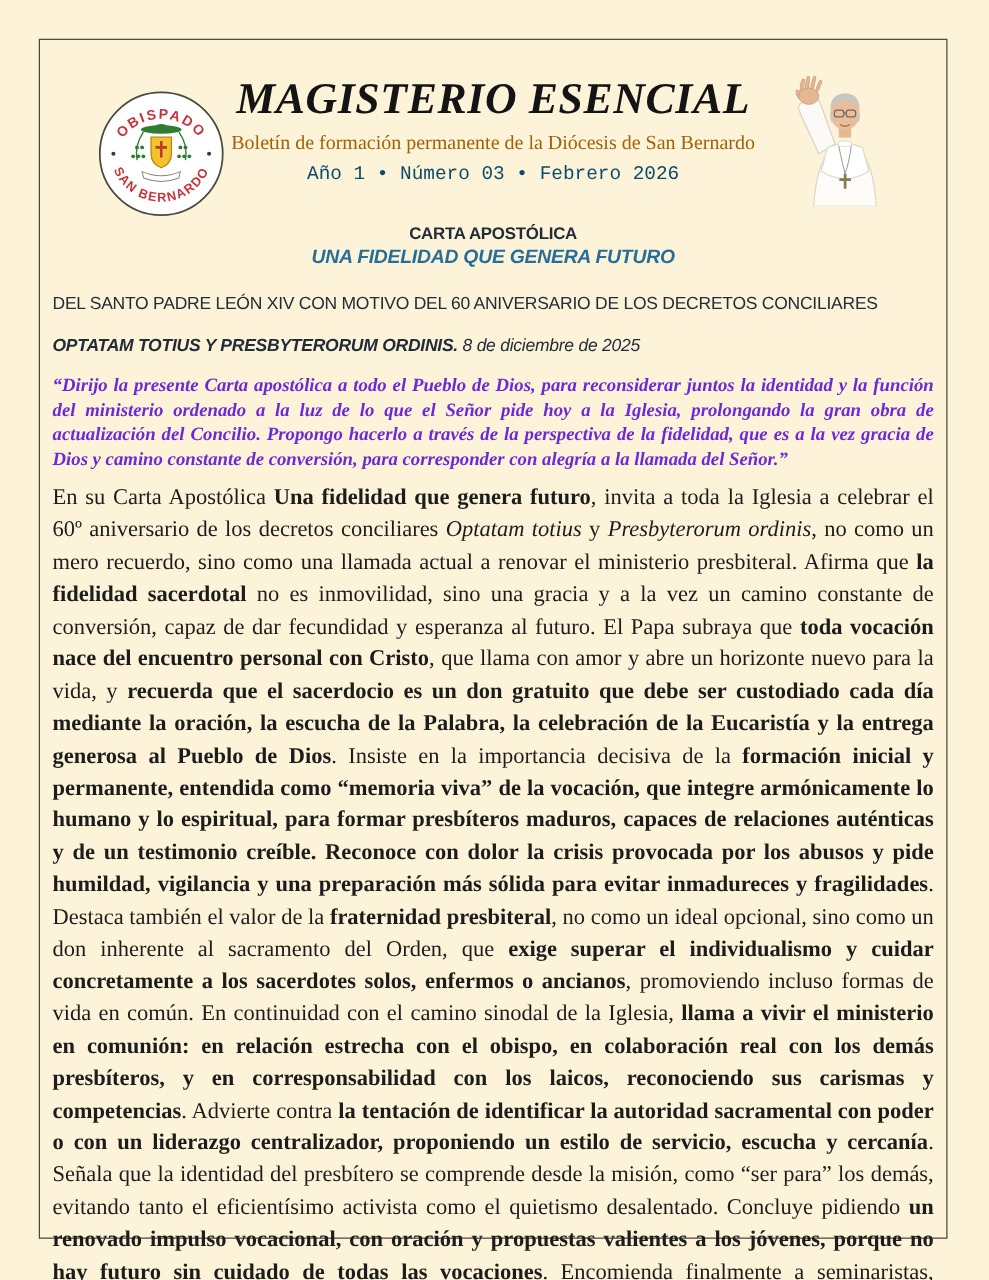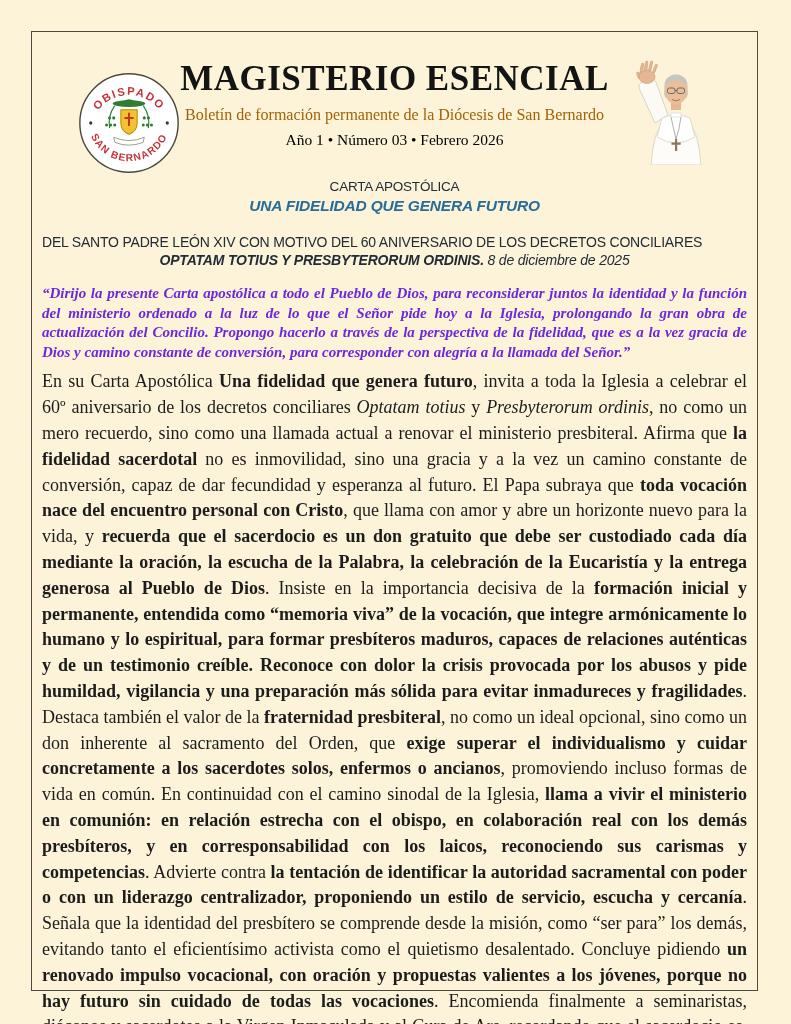--- a/index.html
+++ b/index.html
@@ -18,39 +18,39 @@
   }
   
   .header{position:relative;height:146px;}
   .seal{position:absolute;left:36px;top:40px;width:102px;height:102px;}
   .pope{position:absolute;right:28px;top:25px;width:90px;height:108px;}
   .masthead{
     width:470px;margin:0 auto;text-align:center;padding-top:27px;
   }
   .title{
     font-size:35px;font-weight:700;letter-spacing:.5px;color:#141414;
-    line-height:40px;white-space:nowrap;
+    line-height:40px;white-space:nowrap;font-style:italic;
   }
   .subtitle{font-size:16px;color:#a16207;margin-top:6px;line-height:20px;}
-  .issue{font-size:15.5px;color:#000000;margin-top:5px;line-height:19px;}
+  .issue{font-size:15.5px;color:#0c4a6e;margin-top:5px;line-height:19px;font-family:Liberation Mono, monospace;}
   
   .sans{font-family:"Liberation Sans", sans-serif;letter-spacing:-0.2px;}
   .kicker{
-    text-align:center;font-size:13.5px;font-weight:400;color:#222b38;line-height:17px;
+    text-align:center;font-size:13.5px;font-weight:700;color:#222b38;line-height:17px;
   }
   .doc-title{
     text-align:center;font-size:15.5px;font-weight:700;font-style:italic;
     line-height:20px;margin-top:1px;
   }
   .author-line{
     text-align:left;font-size:14px;font-weight:400;color:#222b38;
     margin-top:17px;line-height:18px;
   }
   .subject-line{
-    text-align:center;font-size:14px;color:#222b38;margin-top:0;line-height:18px;
+    text-align:left;font-size:14px;color:#222b38;margin-top:16px;line-height:18px;
   }
   .subject-line .subj{font-weight:700;font-style:italic;}
   .subject-line .date{font-style:italic;font-weight:400;}
   
   .quote{
     margin-top:15px;font-size:15px;font-weight:700;font-style:italic;
     line-height:19.6px;text-align:justify;color:#6d28d9;
   }
   
   .summary-heading{

